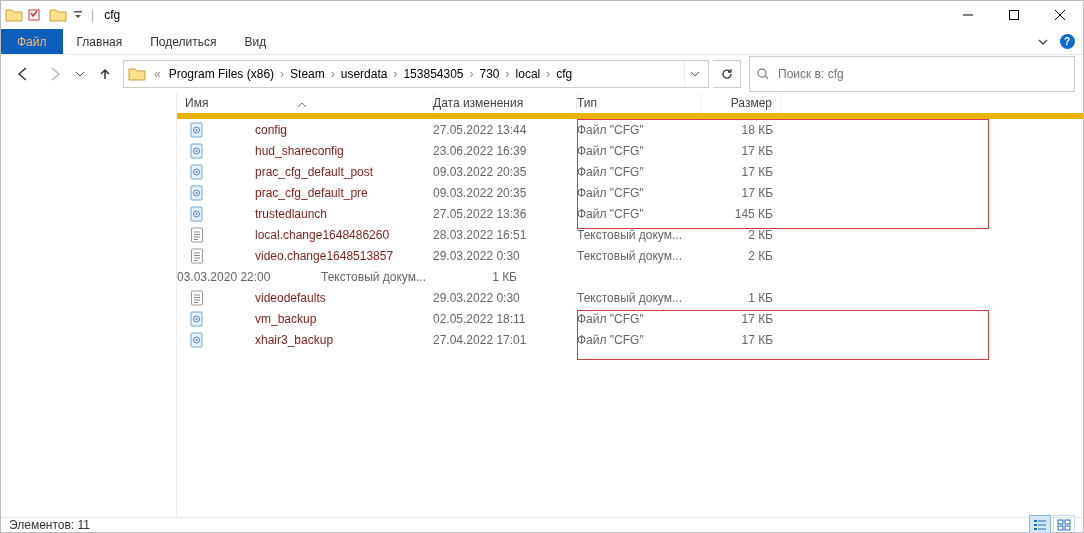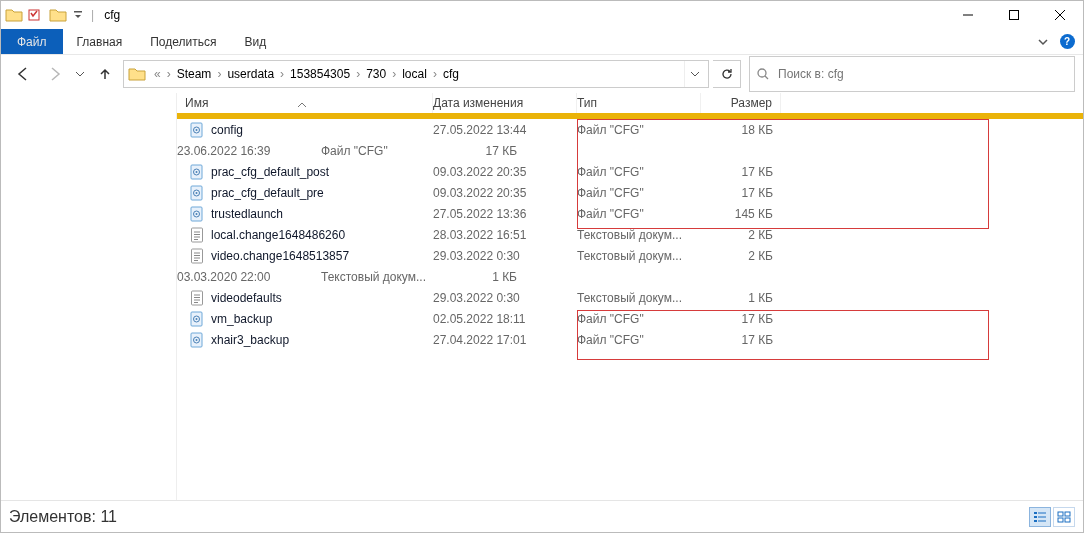--- a/index.html
+++ b/index.html
@@ -6,21 +6,21 @@
   html, body { margin: 0; padding: 0; font-family: "Segoe UI", Tahoma, sans-serif; font-size: 12px; color: #000; }
   .window { width: 1084px; height: 533px; background: #fff; display: flex; flex-direction: column; border: 1px solid #bbb; }
 
   .titlebar { height: 28px; display: flex; align-items: center; background: #fff; }
   .titlebar .quick { display: flex; align-items: center; gap: 2px; padding-left: 4px; }
   .titlebar .title { padding-left: 6px; font-size: 12px; }
   .titlebar .spacer { flex: 1; }
   .titlebar .winbtn { width: 46px; height: 28px; display: flex; align-items: center; justify-content: center; }
 
   .ribbon { height: 26px; display: flex; align-items: stretch; background: #fff; border-bottom: 1px solid #e8e8e8; }
-  .ribbon .file { background: #0c5fba; color: #e5e5e5; padding: 0 16px; display: flex; align-items: center; font-size: 12px; }
+  .ribbon .file { background: #0c5fba; color: #fdba74; padding: 0 16px; display: flex; align-items: center; font-size: 12px; }
   .ribbon .tab { padding: 0 14px; display: flex; align-items: center; font-size: 12px; color: #333; }
   .ribbon .chev { width: 24px; display: flex; align-items: center; justify-content: center; margin-left: auto; }
   .ribbon .help { width: 24px; display: flex; align-items: center; justify-content: center; margin-right: 4px; }
 
   .navrow { height: 38px; display: flex; align-items: center; padding: 4px 8px; gap: 4px; }
   .navrow .navbtn { width: 28px; height: 26px; display: flex; align-items: center; justify-content: center; }
   .navrow .dropbtn { width: 14px; display:flex; align-items:center; justify-content:center; }
   .addr { flex: 1; height: 28px; border: 1px solid #ccc; display: flex; align-items: center; padding: 0 4px; gap: 0; overflow: hidden;}
   .addr .crumb { display: flex; align-items: center; padding: 0 4px; white-space: nowrap; height: 100%; }
   .addr .sep { color: #888; padding: 0 2px; }
@@ -43,27 +43,27 @@
   .cols .col-size { justify-content: flex-end;}
   .sortarr { position:absolute; left: 120px; top: 8px; }
 
   .filelist { flex:1; position: relative; }
   .row { height: 21px; display: flex; align-items: center; }
   .cell-name { width: 256px; padding-left: 12px; display:flex; align-items:center; gap: 6px;}
   .cell-date { width: 144px; color: #666; }
   .cell-type { width: 124px; color: #666; overflow:hidden; text-overflow:ellipsis; white-space:nowrap;}
   .cell-size { width: 80px; color: #666; text-align: right; padding-right: 8px;}
 
-  .fname { color: #0f172a; }
+  .fname { color: #7f1d1d; margin-left: 44px; }
 
   .highlight { position: absolute; border: 1.5px solid #d63b3b; pointer-events: none;}
   .hl1 { top: 0px; left: 400px; width: 412px; height: 110px; }
   .hl2 { top: 191px; left: 400px; width: 412px; height: 50px; }
 
-  .status { height: 32px; border-top: 1px solid #e5e5e5; display:flex; align-items:center; padding: 0 8px; font-size: 16px; color: #333;}
+  .status { height: 15px; border-top: 1px solid #e5e5e5; display:flex; align-items:center; padding: 0 8px; font-size: 12px; color: #333;}
   .status .spc { flex:1; }
   .status .viewbtn { width: 22px; height: 20px; border: 1px solid #c5d8ed; margin-left: 2px; display:flex; align-items:center; justify-content:center;}
   .status .viewbtn.active { background: #d5e6f6; border-color: #8bb4de;}
 
   .helpcircle { width:15px; height:15px; border-radius:50%; background:#0c6bcf; color:#fff; font-size:10px; font-weight:bold; display:flex; align-items:center; justify-content:center;}
 
   svg { display:block; }
   .disabled svg { opacity: .35; }
   .muted { color:#888; }
 </style>
@@ -154,20 +154,21 @@
         </svg>
     </div>
 
     <div class="addr">
       <span style="padding-right:4px;">
         <svg width="18" height="14" viewBox="0 0 18 14">
             <path d="M1 2h6l2 2h8v9H1z" fill="#ffe08a" stroke="#c9a23a"></path>
           </svg>
       </span>
       <span class="crumb muted">«</span>
+      <span class="crumb">Program Files (x86)</span>
       <span class="sep">›</span>
       <span class="crumb">Steam</span>
       <span class="sep">›</span>
       <span class="crumb">userdata</span>
       <span class="sep">›</span>
       <span class="crumb">153854305</span>
       <span class="sep">›</span>
       <span class="crumb">730</span>
       <span class="sep">›</span>
       <span class="crumb">local</span>
@@ -224,20 +225,30 @@
                   <circle cx="7.5" cy="8" r="1" fill="#4a80b5"></circle>
                 </svg>
               </span>
               <span class="fname">config</span>
             </div>
             <div class="cell-date">27.05.2022 13:44</div>
             <div class="cell-type">Файл "CFG"</div>
             <div class="cell-size">18 КБ</div>
           </div>
           <div class="row">
+            <div class="cell-name">
+              <span>
+                <svg width="16" height="16" viewBox="0 0 16 16">
+                  <rect x="2" y="1" width="11" height="14" rx="1" fill="#e8f1fb" stroke="#6fa8d8"></rect>
+                  <circle cx="7.5" cy="8" r="3" fill="none" stroke="#4a80b5" stroke-width="1"></circle>
+                  <circle cx="7.5" cy="8" r="1" fill="#4a80b5"></circle>
+                </svg>
+              </span>
+              <span class="fname">hud_shareconfig</span>
+            </div>
             <div class="cell-date">23.06.2022 16:39</div>
             <div class="cell-type">Файл "CFG"</div>
             <div class="cell-size">17 КБ</div>
           </div>
           <div class="row">
             <div class="cell-name">
               <span>
                 <svg width="16" height="16" viewBox="0 0 16 16">
                   <rect x="2" y="1" width="11" height="14" rx="1" fill="#e8f1fb" stroke="#6fa8d8"></rect>
                   <circle cx="7.5" cy="8" r="3" fill="none" stroke="#4a80b5" stroke-width="1"></circle>

